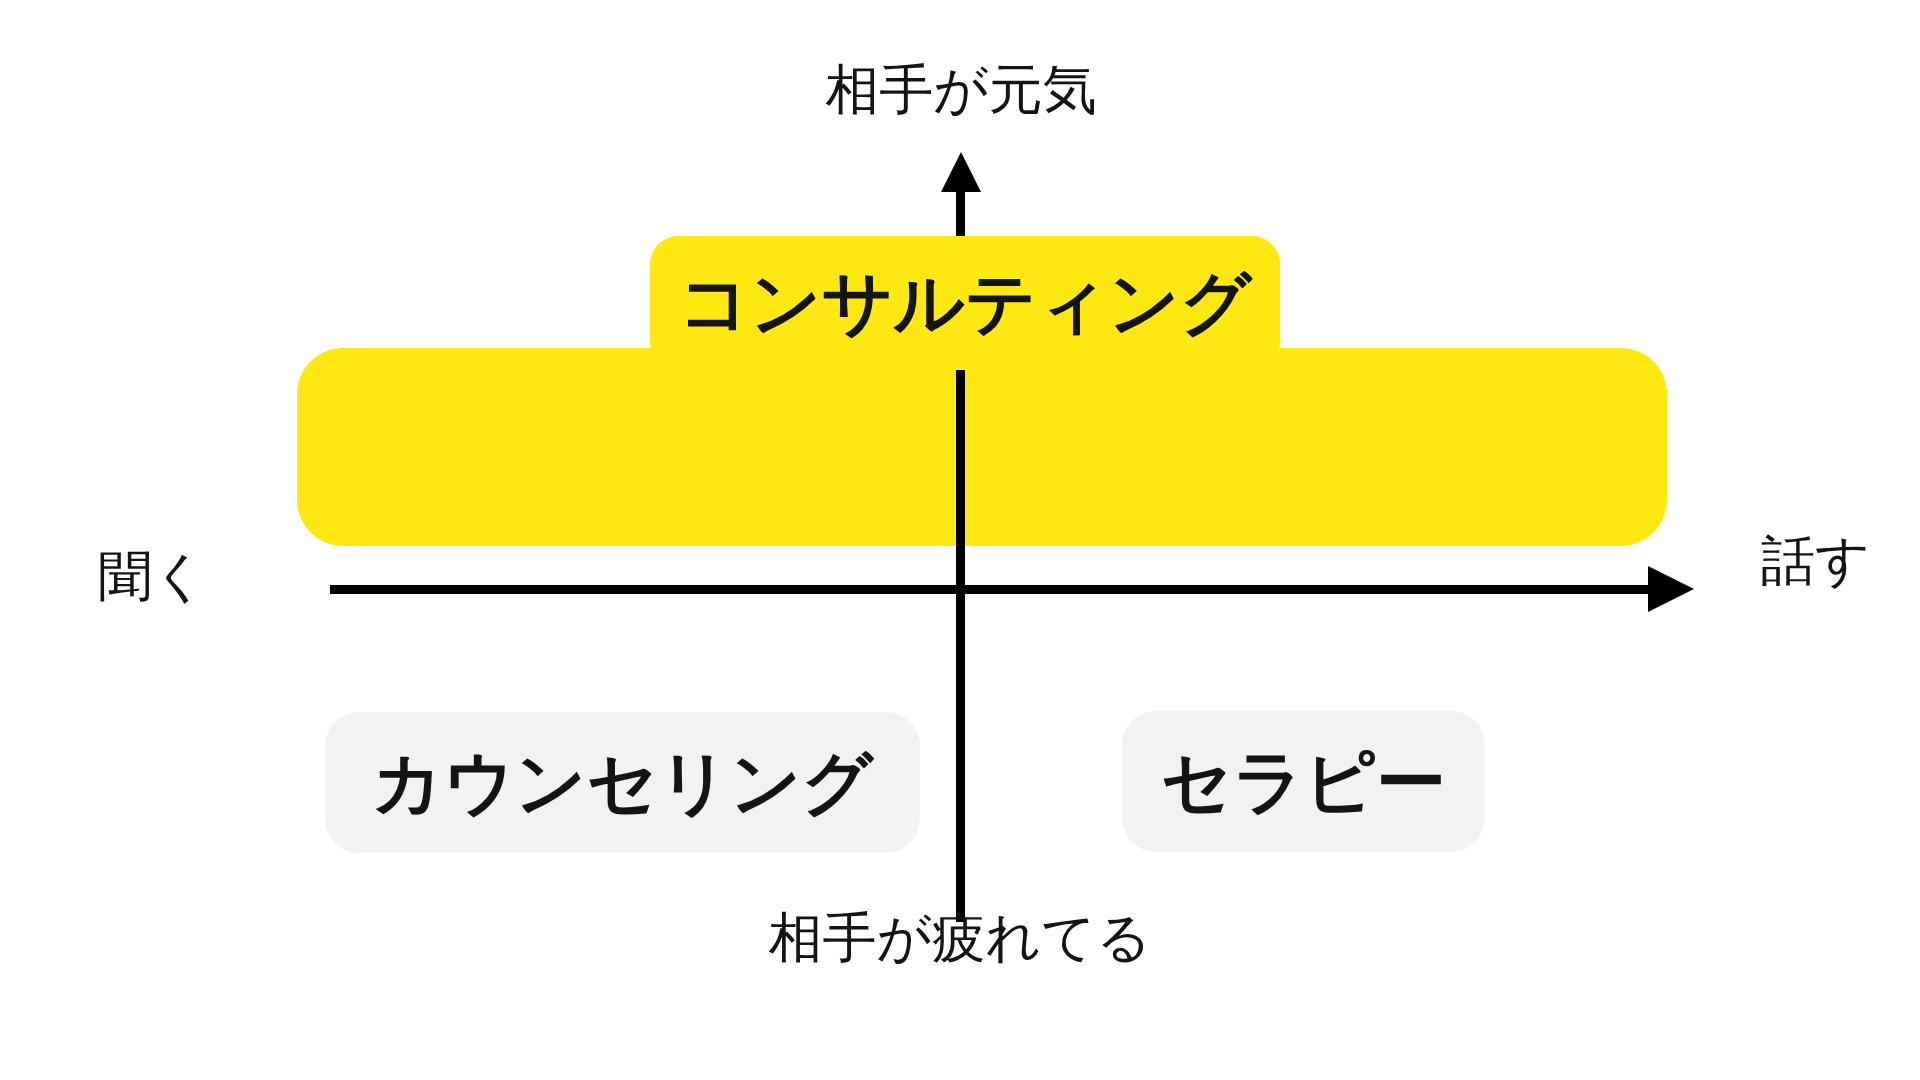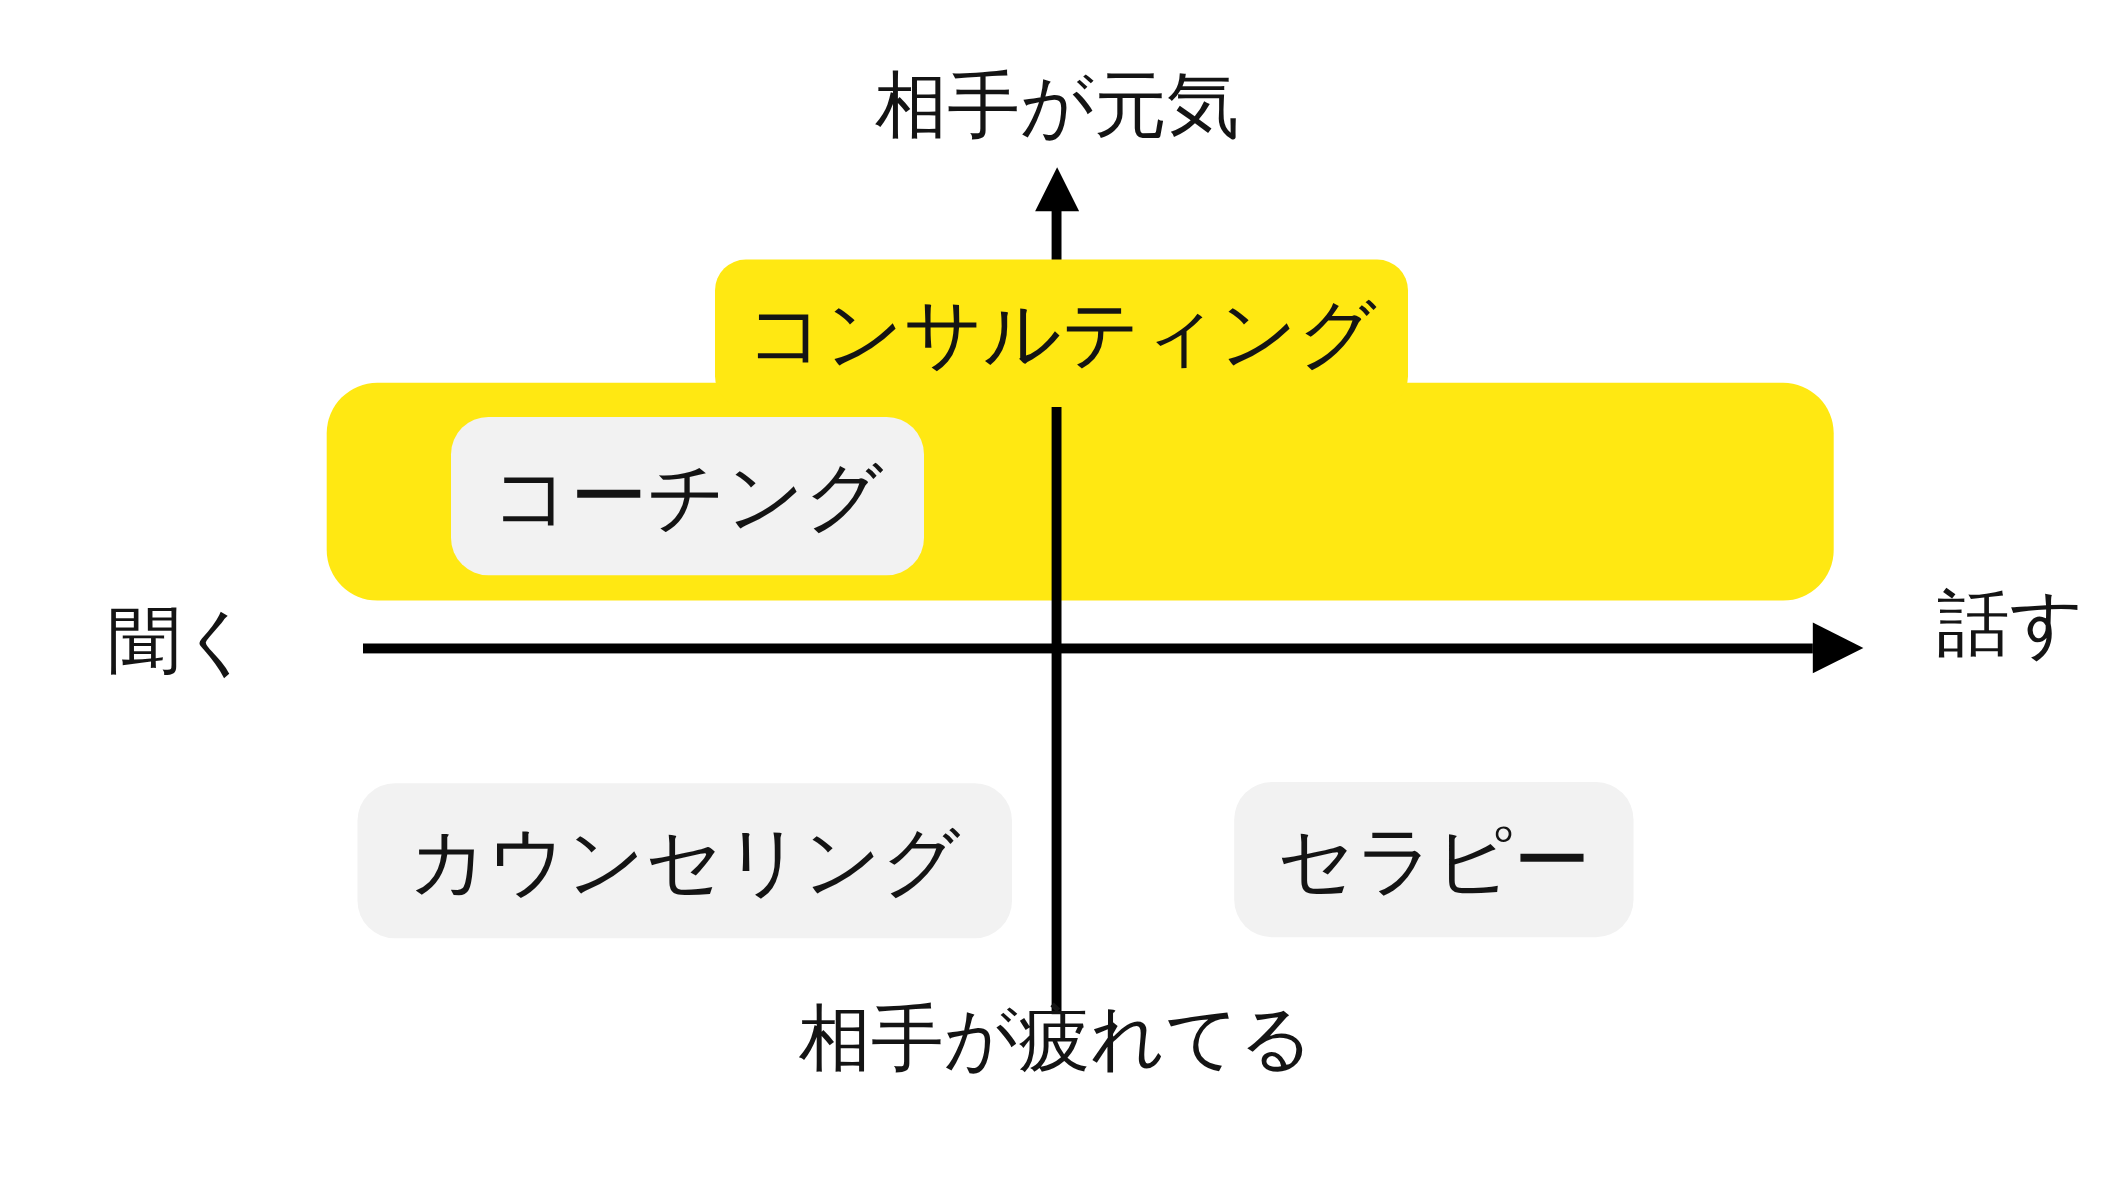--- a/index.html
+++ b/index.html
@@ -14,21 +14,21 @@
     position:relative;
     width:1920px;height:1080px;
     background:var(--background);
     overflow:hidden;
     font-family:"Liberation Sans","DejaVu Sans",sans-serif;
     color:var(--text);
   }
   .abs{position:absolute;}
   
   .axis-label{
-    font-size:66px;
+    font-size:54px;
     font-weight:400;
     line-height:1;
     white-space:nowrap;
     color:var(--text);
     z-index:4;
   }
   .axis-label.center{transform:translateX(-50%);}
   
   .v-line{
     left:956px;top:186px;width:9px;height:736px;
@@ -58,21 +58,21 @@
   }
   
   .band{
     left:297px;top:348px;width:1370px;height:198px;
     background:var(--highlight);
     border-radius:46px;
     z-index:1;
   }
   .node{
     display:flex;align-items:center;justify-content:center;
-    font-size:70px;font-weight:400;line-height:1;
+    font-size:70px;font-weight:700;line-height:1;
     white-space:nowrap;
     color:var(--text);
     z-index:3;
   }
   .node-consulting{
     left:650px;top:236px;width:630px;height:134px;
     background:var(--highlight);
     border-radius:28px;
   }
   .node-gray{
@@ -99,23 +99,20 @@
 
   <div class="abs axis-label" style="left:98px;top:549px;width:170px;text-align:left;">聞く</div>
   <div class="abs axis-label" style="left:1730px;top:533px;margin-left:31px;">話す</div>
 
   <div class="abs band"></div>
 
   <div class="abs node node-consulting">
     <span>コンサルティング</span>
   </div>
 
-  <div class="abs node node-gray node-coaching">
-    <span>コーチング</span>
-  </div>
 
 
   <div class="abs node node-gray node-counseling">
     <span>カウンセリング</span>
   </div>
 
   <div class="abs node node-gray node-therapy">
     <span>セラピー</span>
   </div>
 

